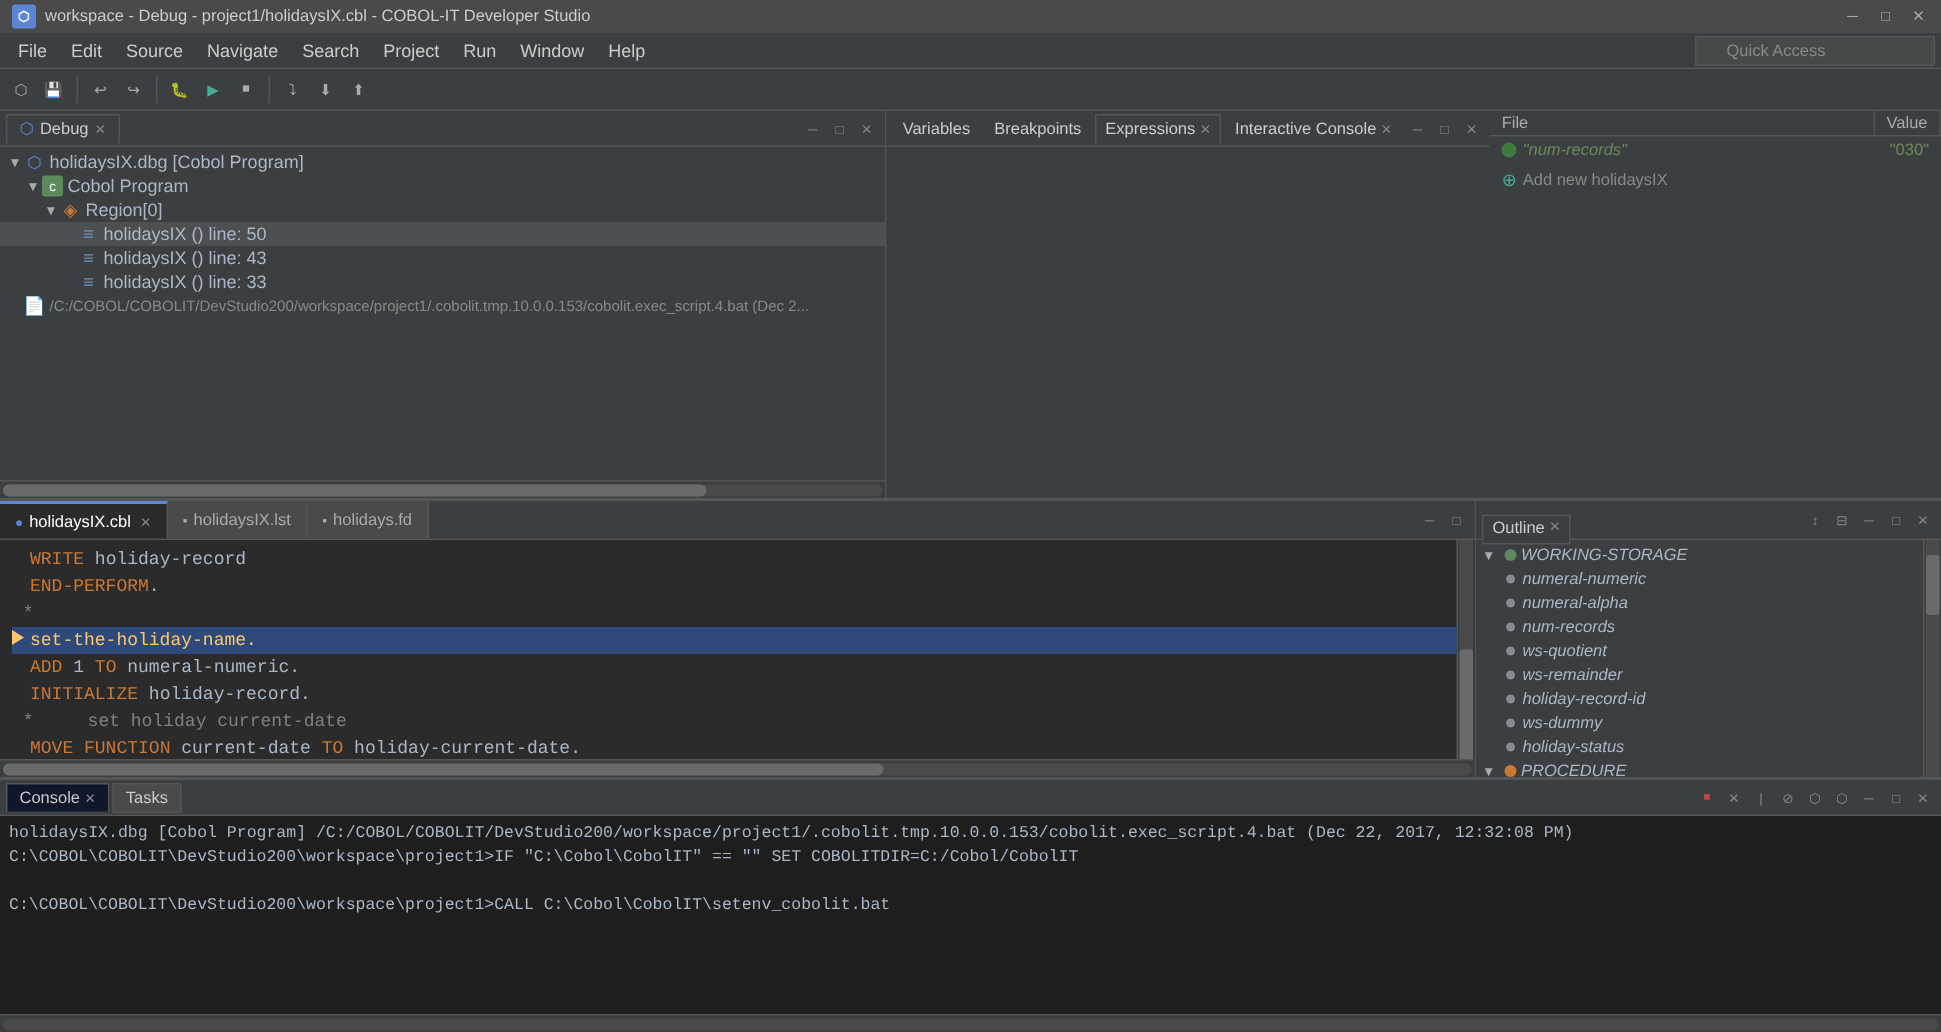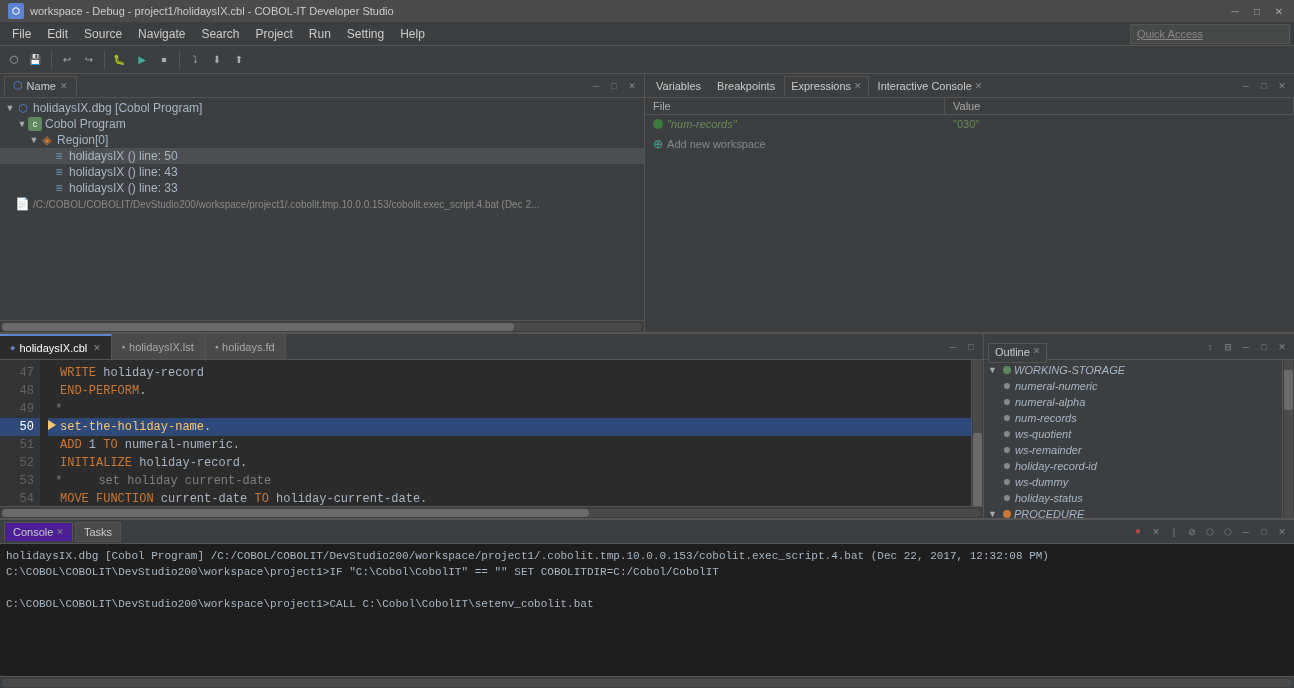--- a/index.html
+++ b/index.html
@@ -14,21 +14,21 @@
     .title-btn { width: 14px; height: 14px; cursor: pointer; display: flex; align-items: center; justify-content: center; font-size: 10px; color: #aaa; }
 
     
     #menu-bar { background: #3c3f41; height: 24px; display: flex; align-items: center; padding: 0 4px; border-bottom: 1px solid #555; }
     .menu-item { padding: 2px 8px; cursor: pointer; font-size: 12px; color: #ccc; }
 
     
     #toolbar { background: #3c3f41; height: 28px; display: flex; align-items: center; padding: 0 4px; border-bottom: 1px solid #555; gap: 2px; }
     .toolbar-sep { width: 1px; height: 18px; background: #555; margin: 0 3px; }
     .toolbar-btn { width: 20px; height: 20px; display: flex; align-items: center; justify-content: center; cursor: pointer; border-radius: 2px; font-size: 10px; color: #aaa; }
-    #quick-access { margin-left: auto; background: #45494a; border: 1px solid #555; height: 20px; width: 160px; display: flex; align-items: center; padding: 0 6px; font-size: 11px; color: #888; text-decoration: underline; }
+    #quick-access { margin-left: auto; background: #45494a; border: 1px solid #555; height: 20px; width: 160px; display: flex; align-items: center; padding: 0 20px; font-size: 11px; color: #888; }
 
     
     #main-layout { display: flex; flex-direction: column; height: calc(100vh - 74px); }
     
     
     #top-section { display: flex; height: 260px; border-bottom: 2px solid #555; }
     
     
     #debug-panel { width: 645px; background: #3c3f41; border-right: 1px solid #555; display: flex; flex-direction: column; }
     #debug-tab-bar { background: #3c3f41; height: 24px; display: flex; align-items: center; padding: 0 4px; border-bottom: 1px solid #555; }
@@ -41,21 +41,21 @@
     .tree-indent { display: inline-block; }
     .tree-expand { width: 12px; height: 12px; display: inline-flex; align-items: center; justify-content: center; font-size: 9px; color: #aaa; cursor: pointer; }
     .tree-icon { width: 14px; height: 14px; display: inline-flex; align-items: center; justify-content: center; margin-right: 3px; }
     .icon-debug { color: #5c85d6; font-size: 11px; }
     .icon-cobol { color: #a9b7c6; font-size: 9px; }
     #debug-scrollbar-h { height: 12px; background: #3c3f41; border-top: 1px solid #555; display: flex; align-items: center; }
     .h-scroll-track { flex: 1; height: 8px; background: #4a4a4a; margin: 0 2px; border-radius: 4px; }
     .h-scroll-thumb { width: 80%; height: 8px; background: #6a6a6a; border-radius: 4px; }
 
     
-    #vars-panel { flex: 1; background: #3c3f41; display: flex; flex-direction: column; }
+    #vars-panel { flex: 1; background: #3c3f41; display: flex; flex-direction: row; }
     #vars-tab-bar { background: #3c3f41; height: 24px; display: flex; align-items: center; padding: 0 4px; border-bottom: 1px solid #555; gap: 2px; }
     .vars-tab { display: flex; align-items: center; gap: 3px; padding: 2px 6px; font-size: 11px; color: #ccc; cursor: pointer; height: 20px; border: 1px solid transparent; }
     .vars-tab.active { border: 1px solid #555; background: #3c3f41; border-bottom-color: #3c3f41; }
     #vars-content { flex: 1; overflow: auto; }
     #vars-header { display: flex; background: #3c3f41; border-bottom: 1px solid #555; }
     .vars-col-header { padding: 2px 8px; font-size: 11px; color: #aaa; border-right: 1px solid #555; }
     .vars-col-name { width: 300px; }
     .vars-col-value { flex: 1; }
     .vars-row { display: flex; border-bottom: 1px solid #3c3f41; padding: 1px 0; }
     .vars-cell { padding: 2px 8px; font-size: 11px; }
@@ -102,21 +102,21 @@
     .dot-green { background: #5c8a5c; }
     .dot-orange { background: #cc7832; }
     .dot-small { width: 6px; height: 6px; background: #888; border-radius: 50%; display: inline-block; margin-right: 2px; }
     .outline-label { font-size: 11px; color: #a9b7c6; font-style: italic; }
     .outline-item { padding: 2px 4px 2px 20px; display: flex; align-items: center; gap: 3px; cursor: pointer; }
 
     
     #bottom-section { height: 170px; display: flex; flex-direction: column; border-top: 2px solid #555; }
     #console-tab-bar { background: #3c3f41; height: 24px; display: flex; align-items: center; padding: 0 4px; border-bottom: 1px solid #555; gap: 2px; }
     .console-tab { display: flex; align-items: center; gap: 3px; padding: 2px 8px; font-size: 11px; color: #ccc; cursor: pointer; border: 1px solid #555; background: #4a4a4a; height: 20px; }
-    .console-tab.active { background: #4c1d95; border-bottom-color: #3c3f41; }
+    .console-tab.active { background: #0f172a; border-bottom-color: #3c3f41; }
     #console-content { flex: 1; overflow: auto; background: #1e1e1e; padding: 4px 6px; font-family: 'Courier New', monospace; font-size: 11px; color: #a9b7c6; }
     .console-line { line-height: 16px; white-space: pre-wrap; word-break: break-all; }
     #console-scrollbar { height: 12px; background: #3c3f41; border-top: 1px solid #555; display: flex; }
 
     
     ::-webkit-scrollbar { width: 10px; height: 10px; }
     ::-webkit-scrollbar-track { background: #3c3f41; }
     ::-webkit-scrollbar-thumb { background: #6a6a6a; }
 
     
@@ -139,21 +139,21 @@
 </div>
 
 <div id="menu-bar">
   <span class="menu-item">File</span>
   <span class="menu-item">Edit</span>
   <span class="menu-item">Source</span>
   <span class="menu-item">Navigate</span>
   <span class="menu-item">Search</span>
   <span class="menu-item">Project</span>
   <span class="menu-item">Run</span>
-  <span class="menu-item">Setting</span>
+  <span class="menu-item">Window</span>
   <span class="menu-item">Help</span>
   <div id="quick-access">
     <span>Quick Access</span>
   </div>
 </div>
 
 <div id="toolbar">
   <div class="toolbar-btn">⬡</div>
   <div class="toolbar-btn">💾</div>
   <div class="toolbar-sep"></div>
@@ -170,21 +170,21 @@
 </div>
 
 <div id="main-layout">
 
   <div id="top-section">
 
     <div id="debug-panel">
       <div id="debug-tab-bar">
         <div class="panel-tab active">
           <span style="color:#5c85d6;">⬡</span>
-          <span>Name</span>
+          <span>Debug</span>
           <span class="panel-tab-close">✕</span>
         </div>
         <div class="panel-controls">
           <div class="panel-ctrl-btn">─</div>
           <div class="panel-ctrl-btn">□</div>
           <div class="panel-ctrl-btn">✕</div>
         </div>
       </div>
       <div id="debug-content">
 
@@ -273,21 +273,21 @@
         </div>
         <div class="vars-row">
           <div class="vars-cell vars-cell-name">
             <span class="expr-icon"></span>
             <span style="font-style:italic; color:#6a8759;">"num-records"</span>
           </div>
           <div class="vars-cell" style="color:#6a8759;">"030"</div>
         </div>
         <div class="expr-add">
           <span class="add-plus">⊕</span>
-          <span>Add new workspace</span>
+          <span>Add new holidaysIX</span>
         </div>
       </div>
     </div>
 
   </div>
 
   <div id="middle-section">
 
     <div id="editor-panel">
       <div id="editor-tab-bar">
@@ -303,31 +303,20 @@
         <div class="editor-tab">
           <span style="color:#aaa;font-size:9px;">▪</span>
           <span>holidays.fd</span>
         </div>
         <div class="panel-controls" style="margin-left:auto; display:flex; align-items:center; gap:2px; padding-right:4px;">
           <div class="panel-ctrl-btn">─</div>
           <div class="panel-ctrl-btn">□</div>
         </div>
       </div>
       <div id="editor-content">
-        <div id="line-numbers">
-          <div class="line-num">47</div>
-          <div class="line-num">48</div>
-          <div class="line-num">49</div>
-          <div class="line-num current">50</div>
-          <div class="line-num">51</div>
-          <div class="line-num">52</div>
-          <div class="line-num">53</div>
-          <div class="line-num">54</div>
-
-        </div>
         <div id="code-area">
           <div class="code-line">
             <span style="display:inline-block;width:12px;"></span>
             <span class="kw-keyword">WRITE</span><span> holiday-record</span>
           </div>
           <div class="code-line">
             <span style="display:inline-block;width:12px;"></span>
             <span class="kw-keyword">END-PERFORM</span><span>.</span>
           </div>
           <div class="code-line">

